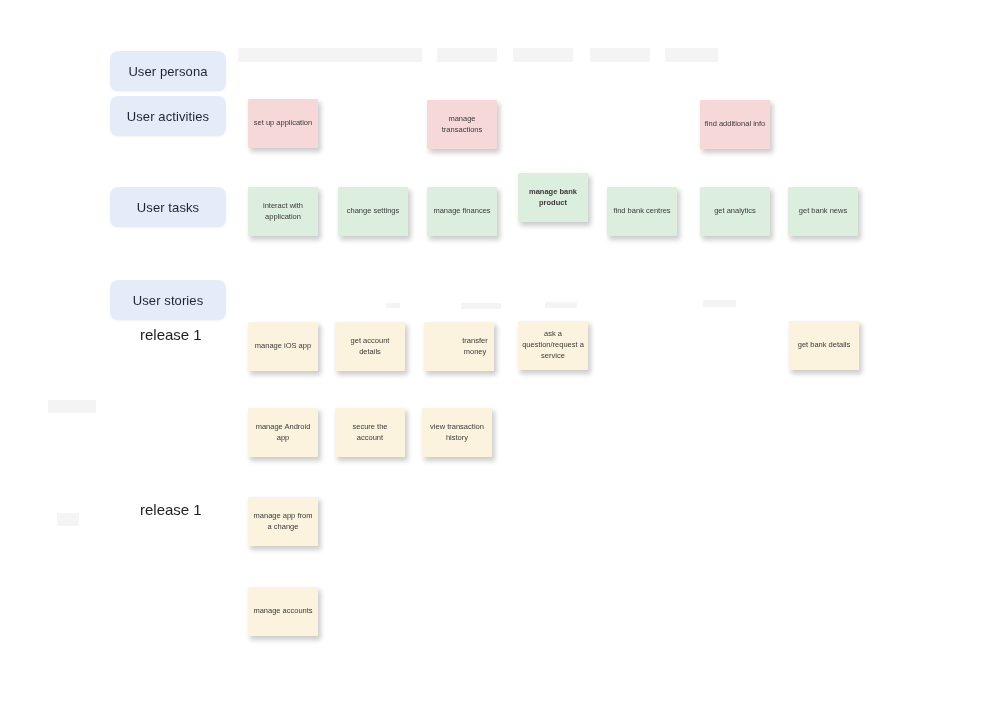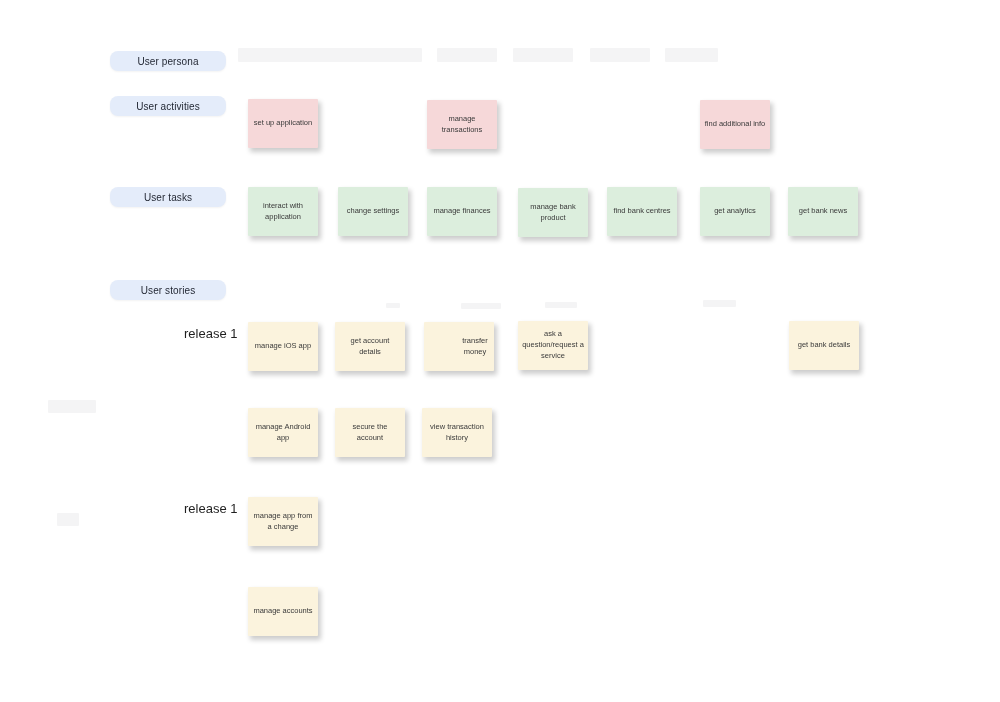--- a/index.html
+++ b/index.html
@@ -11,39 +11,38 @@
   }
   #board {
     position: relative;
     width: 1000px;
     height: 702px;
     background: var(--background, #ffffff);
   }
   .pill {
     position: absolute;
     width: 116px;
-    height: 20px;
+    height: 40px;
     background: var(--label-bg, #e4ecfa);
     color: var(--label-text, #1f2430);
     border-radius: 8px;
     display: flex;
     align-items: center;
     justify-content: center;
-    font-size: 10px;
+    font-size: 13px;
     font-weight: 500;
     letter-spacing: 0.1px;
     box-shadow: 0 1px 2px rgba(0,0,0,0.05);
     cursor: default;
   }
   .release {
     position: absolute;
-    font-size: 13px;
+    font-size: 15px;
     color: var(--release-text, #1f1f1f);
     white-space: nowrap;
-    margin-left: 44px;
   }
   .note {
     position: absolute;
     width: 70px;
     height: 49px;
     display: flex;
     align-items: center;
     justify-content: center;
     text-align: center;
     font-size: 7.5px;
@@ -95,21 +94,21 @@
     </div>
     <div class="note task" style="left: 248px; top: 187px;">
       <span>interact with application</span>
     </div>
     <div class="note task" style="left: 338px; top: 187px;">
       <span>change settings</span>
     </div>
     <div class="note task" style="left: 427px; top: 187px;">
       <span>manage finances</span>
     </div>
-    <div class="note task" style="left: 518px; top: 188px;">
+    <div class="note task" style="left: 518px; top: 173px; font-weight: bold;">
       <span>manage bank product</span>
     </div>
     <div class="note task" style="left: 607px; top: 187px;">
       <span>find bank centres</span>
     </div>
     <div class="note task" style="left: 700px; top: 187px;">
       <span>get analytics</span>
     </div>
     <div class="note task" style="left: 788px; top: 187px;">
       <span>get bank news</span>

